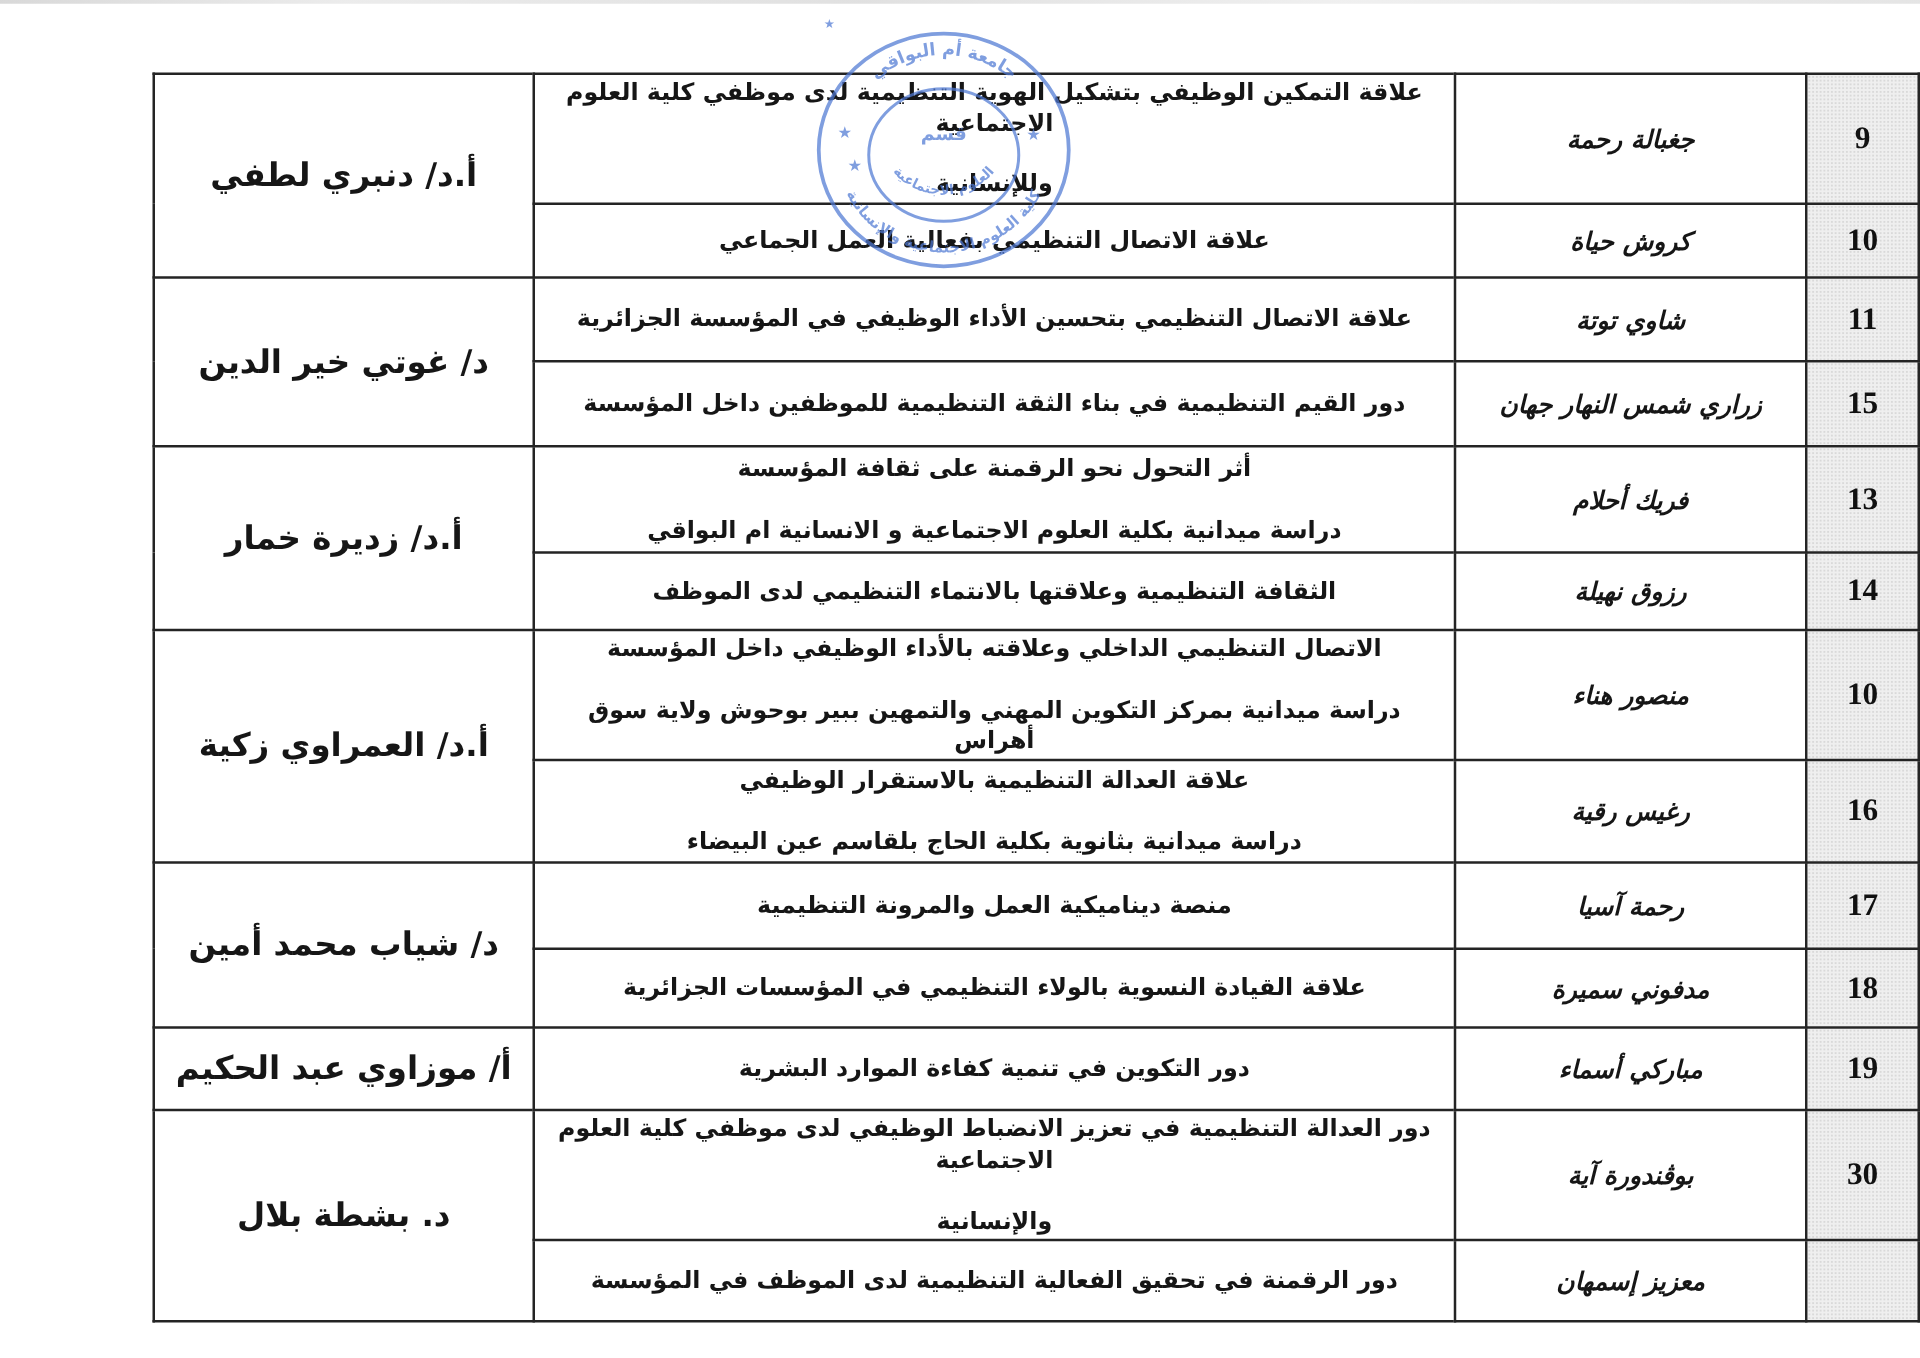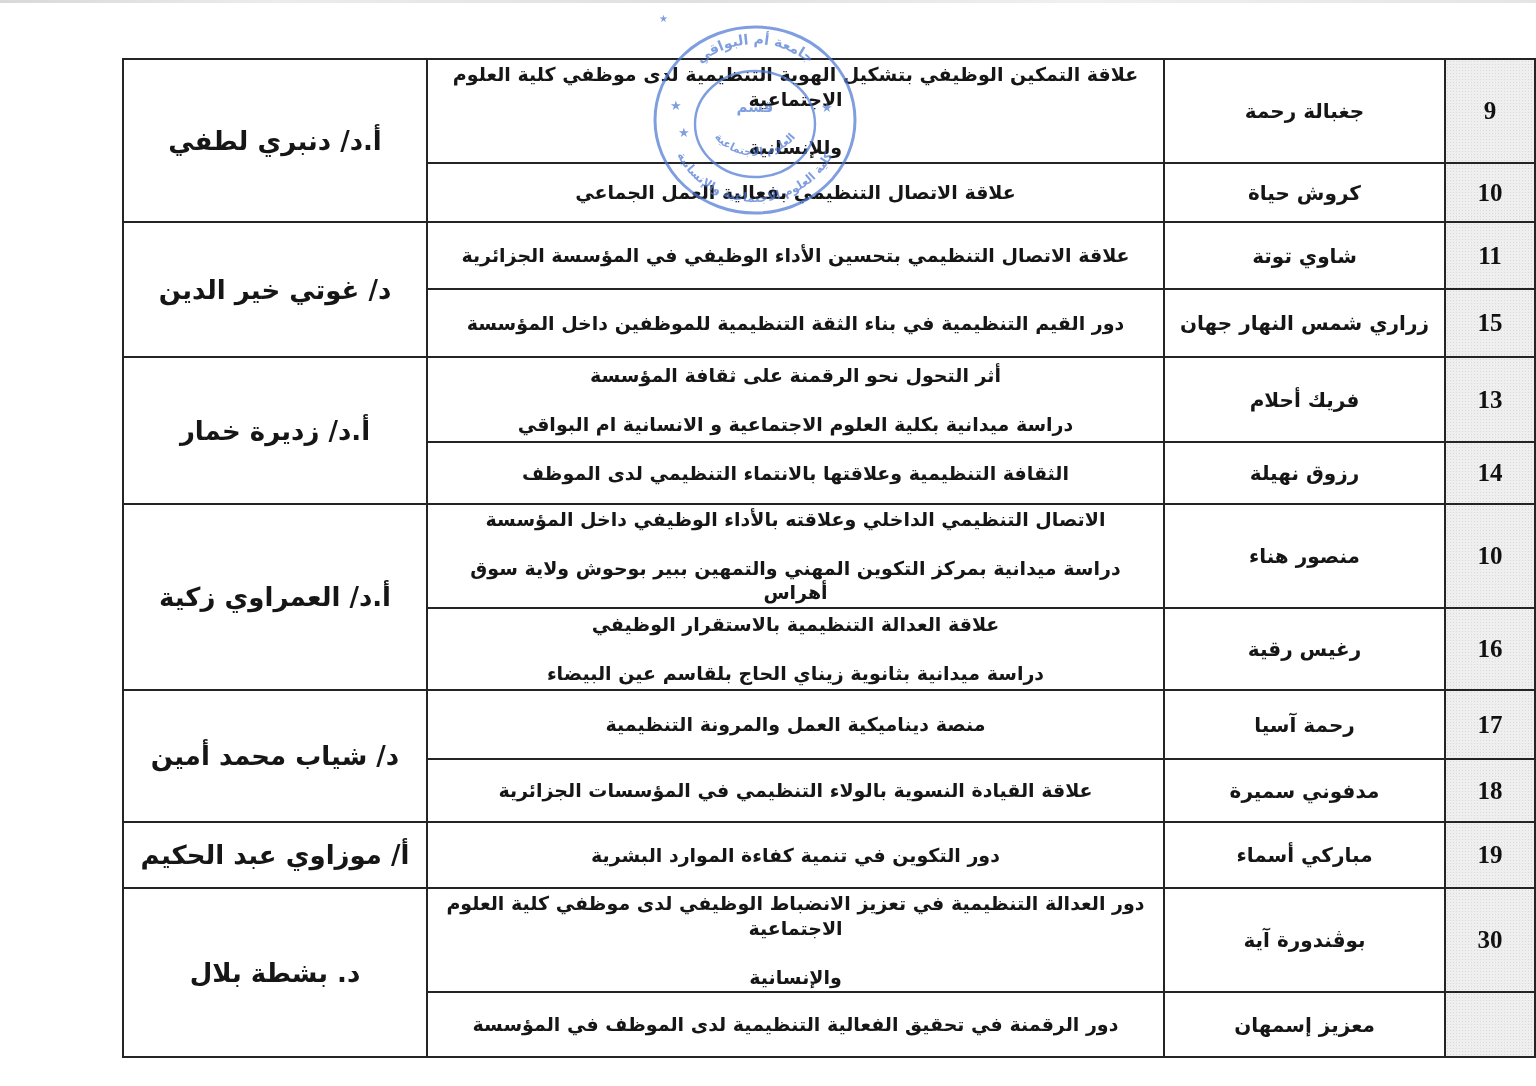--- a/index.html
+++ b/index.html
@@ -28,21 +28,21 @@
   }
   td.num{
     width:72px;
     font-family:"Liberation Serif","DejaVu Serif",serif;
     font-size:25px;
     color:#111;
     background-color:#efefef;
     background-image:radial-gradient(#d9d9d9 0.6px, rgba(0,0,0,0) 0.7px);
     background-size:3px 3px;
   }
-  td.name{width:263px;font-size:20px;}
+  td.name{width:263px;font-size:20px;font-style:italic;}
   td.topic{width:719px;font-size:19px;}
   td.sup{width:286px;font-size:26px;}
   .topic-inner{display:flex;flex-direction:column;justify-content:center;gap:24px;}
   .topic-line{line-height:1.3;}
   
   tbody tr:nth-child(1){height:88px;}
   tbody tr:nth-child(2){height:59px;}
   tbody tr:nth-child(3){height:67px;}
   tbody tr:nth-child(4){height:68px;}
   tbody tr:nth-child(5){height:85px;}
@@ -137,21 +137,21 @@
           </div>
         </td>
         <td class="sup" rowspan="2">أ.د/ العمراوي زكية</td>
       </tr>
       <tr>
         <td class="num">16</td>
         <td class="name">رغيس رقية</td>
         <td class="topic">
           <div class="topic-inner">
             <div class="topic-line">علاقة العدالة التنظيمية بالاستقرار الوظيفي</div>
-            <div class="topic-line">دراسة ميدانية بثانوية زيناي الحاج بلقاسم عين البيضاء</div>
+            <div class="topic-line">دراسة ميدانية بثانوية بكلية الحاج بلقاسم عين البيضاء</div>
           </div>
         </td>
       </tr>
       <tr>
         <td class="num">17</td>
         <td class="name">رحمة آسيا</td>
         <td class="topic">
           <div class="topic-inner">
             <div class="topic-line">منصة ديناميكية العمل والمرونة التنظيمية</div>
           </div>

